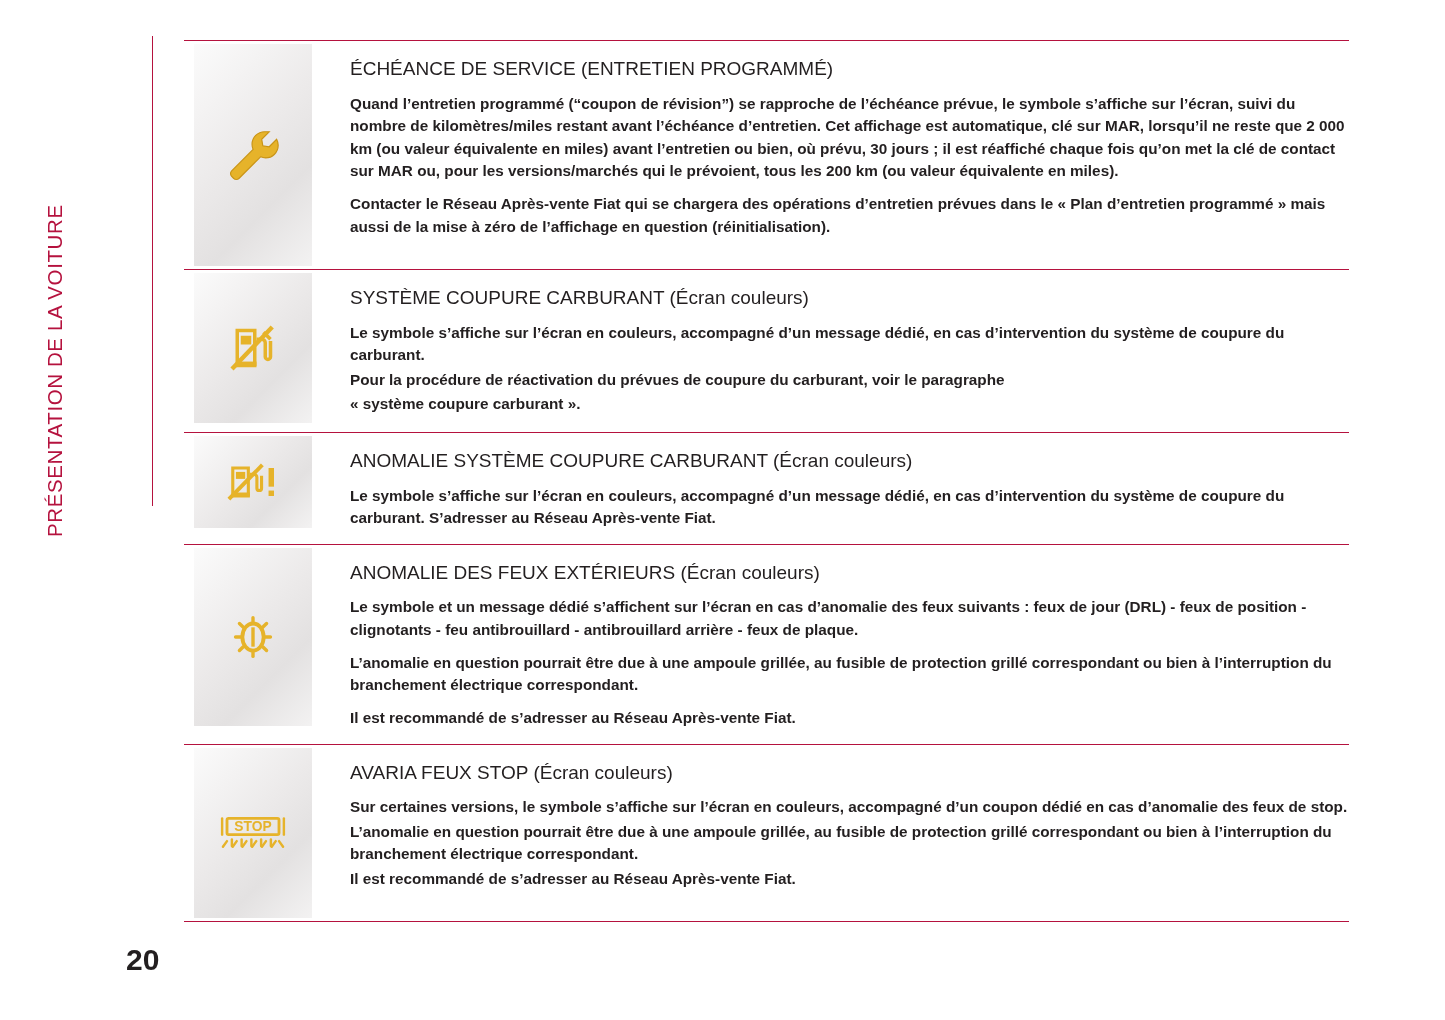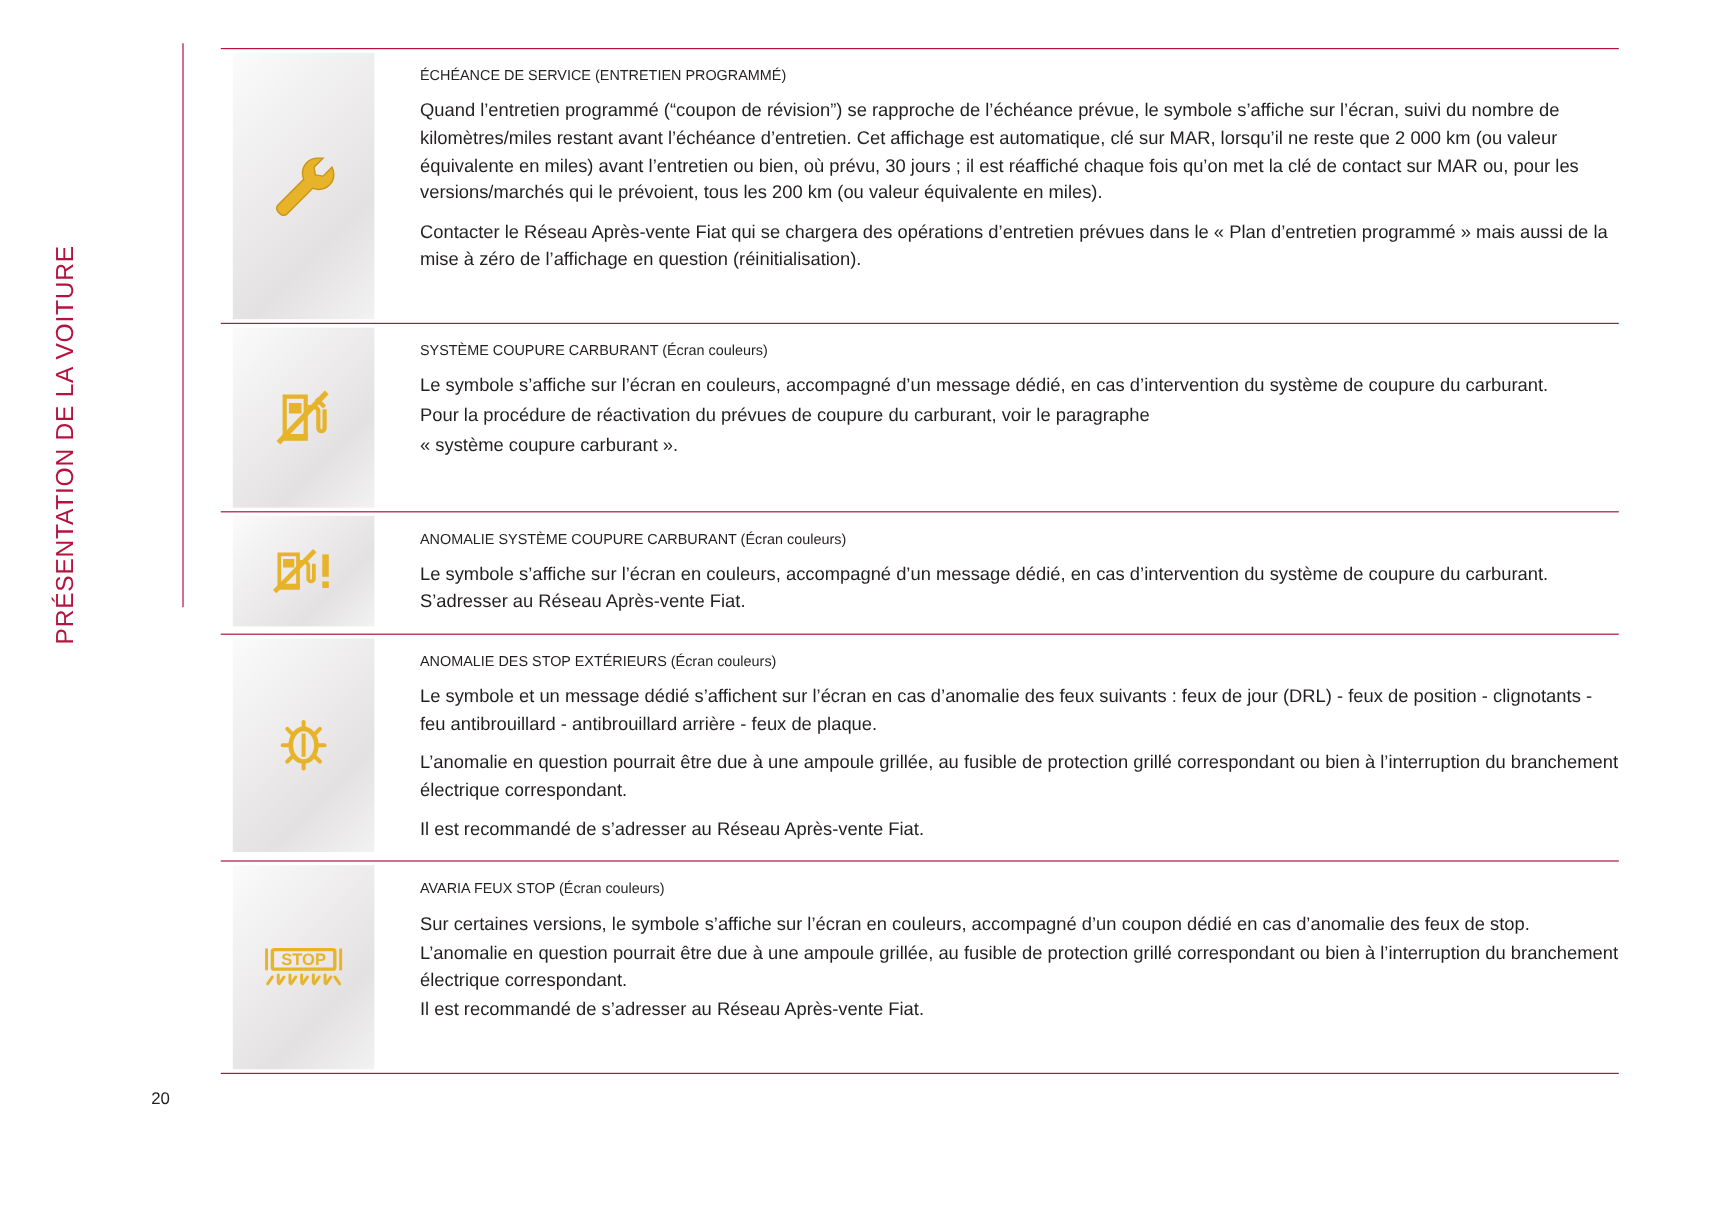--- a/index.html
+++ b/index.html
@@ -43,23 +43,23 @@
     color: #b5123e;
     font-size: 20.5px;
     letter-spacing: 0.6px;
     white-space: nowrap;
   }
 
   
   .page-number {
     position: absolute;
     left: 126px;
-    top: 907px;
-    font-size: 14px;
-    font-weight: normal;
+    top: 943px;
+    font-size: 30px;
+    font-weight: bold;
     color: #231f20;
   }
 
   
   .content {
     position: absolute;
     left: 184px;
     top: 40px;
     width: 1165px;
   }
@@ -78,30 +78,31 @@
     display: flex;
     align-items: center;
     justify-content: center;
     margin: 3px 10px;
   }
   .text-cell {
     flex: 1;
     padding: 10px 0 14px 28px;
   }
   .row-title {
-    font-size: 12px;
+    font-size: 19px;
     line-height: 1.45;
     margin: 4px 0 10px 0;
     color: #231f20;
   }
   .row-para {
     font-size: 15.3px;
     line-height: 1.48;
     margin: 0 0 10px 0;
     color: #231f20;
+    font-weight: bold;
   }
   .row-para:last-child { margin-bottom: 0; }
   .tight .row-para { margin-bottom: 2px; }
 
   
   .sym { display:block; }
 </style>
 </head>
 <body>
 
@@ -175,21 +176,21 @@
           <path d="M14 32h6"></path>
           <path d="M44 32h6"></path>
           <path d="M18 18l4 4"></path>
           <path d="M42 42l4 4"></path>
           <path d="M46 18l-4 4"></path>
           <path d="M22 42l-4 4"></path>
         </g>
       </svg>
     </div>
     <div class="text-cell">
-      <div class="row-title">ANOMALIE DES STOP EXTÉRIEURS (Écran couleurs)</div>
+      <div class="row-title">ANOMALIE DES FEUX EXTÉRIEURS (Écran couleurs)</div>
       <p class="row-para">Le symbole et un message dédié s’affichent sur l’écran en cas d’anomalie des feux suivants : feux de jour (DRL) - feux de position - clignotants - feu antibrouillard - antibrouillard arrière - feux de plaque.</p>
       <p class="row-para">L’anomalie en question pourrait être due à une ampoule grillée, au fusible de protection grillé correspondant ou bien à l’interruption du branchement électrique correspondant.</p>
       <p class="row-para">Il est recommandé de s’adresser au Réseau Après-vente Fiat.</p>
     </div>
   </div>
 
   <div class="row last tight">
     <div class="icon-cell" style="height:170px;">
       <svg class="sym" width="78" height="56" viewBox="0 0 96 64">
         <rect x="16" y="14" width="64" height="20" rx="2" fill="none" stroke="#e6b32a" stroke-width="3.5"></rect>

